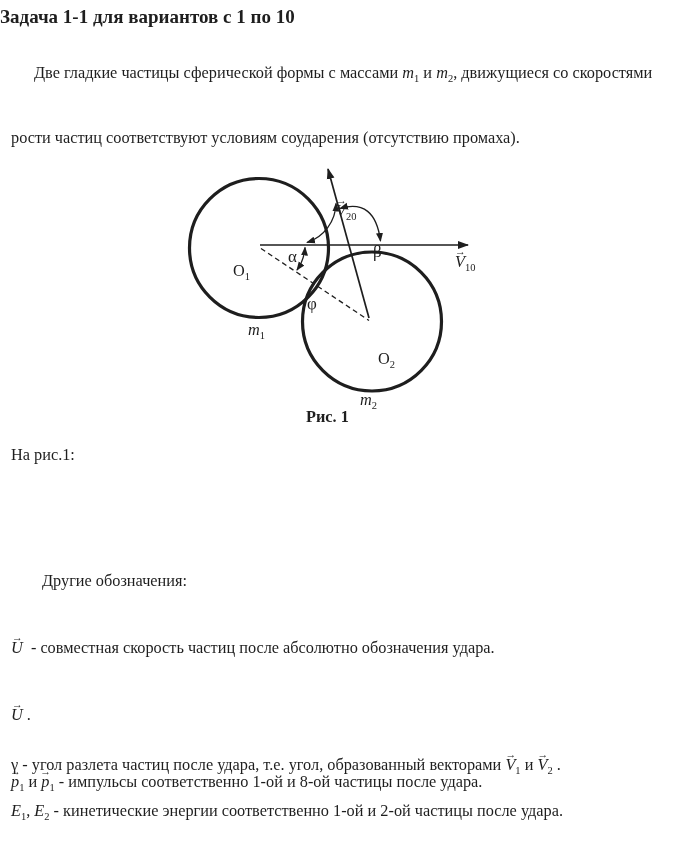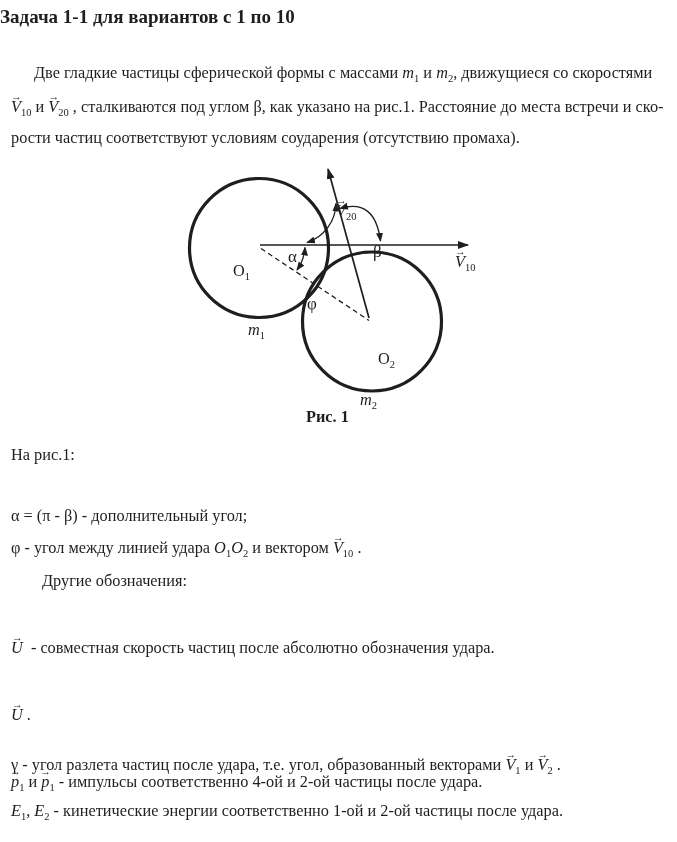--- a/index.html
+++ b/index.html
@@ -23,21 +23,20 @@
   .cap{position:absolute;font-size:16.3px;font-weight:bold;}
 </style>
 </head>
 <body>
 
 <div id="page">
 
   <div class="title" style="top:6px">Задача 1-1 для вариантов с 1 по 10</div>
 
   <div class="ln" style="top:63px;left:34px"><span>Две гладкие частицы сферической формы с массами </span><span class="it">m</span><span class="sb">1</span><span> и </span><span class="it">m</span><span class="sb">2</span><span>, движущиеся со скоростями</span></div>
-  <div class="ln" style="top:97px"><span class="vec">V</span><span class="sb">10</span><span> и </span><span class="vec">V</span><span class="sb">20</span><span> , сталкиваются под углом β, как указано на рис.1. Расстояние до места встречи и ско-</span></div>
   <div class="ln" style="top:128px"><span>рости частиц соответствуют условиям соударения (отсутствию промаха).</span></div>
 
   <svg class="fig" width="677" height="842" viewBox="0 0 677 842">
     <defs>
       <marker id="arr" markerUnits="userSpaceOnUse" markerWidth="11" markerHeight="9" viewBox="0 0 11 9" refX="10" refY="4.5" orient="auto-start-reverse">
         <path d="M0,0.6 L11,4.5 L0,8.4 z" fill="#1e1e1e"></path>
       </marker>
       <marker id="arrs" markerUnits="userSpaceOnUse" markerWidth="9" markerHeight="8" viewBox="0 0 9 8" refX="8" refY="4" orient="auto-start-reverse">
         <path d="M0,0.5 L9,4 L0,7.5 z" fill="#1e1e1e"></path>
       </marker>
@@ -64,22 +63,20 @@
   <div class="flabel greek" style="left:288px;top:212px">α</div>
   <div class="flabel greek" style="left:373px;top:207px">β</div>
   <div class="flabel greek" style="left:307px;top:259px">φ</div>
   <div class="flabel" style="left:233px;top:226px"><span>O</span><span class="sb">1</span></div>
   <div class="flabel" style="left:378px;top:314px"><span>O</span><span class="sb">2</span></div>
   <div class="flabel" style="left:248px;top:285px"><span class="it">m</span><span class="sb">1</span></div>
   <div class="flabel" style="left:360px;top:355px"><span class="it">m</span><span class="sb">2</span></div>
   <div class="cap" style="left:306px;top:407px">Рис. 1</div>
 
   <div class="ln" style="top:445px"><span>На рис.1:</span></div>
-  <div class="ln" style="top:506px"><span>α = (π - β) - дополнительный угол;</span></div>
-  <div class="ln" style="top:538px"><span>φ - угол между линией удара </span><span class="it">O</span><span class="sb">1</span><span class="it">O</span><span class="sb">2</span><span> и вектором </span><span class="vec">V</span><span class="sb">10</span><span> .</span></div>
   <div class="ln" style="top:571px;left:42px"><span>Другие обозначения:</span></div>
   <div class="ln" style="top:638px"><span class="vec">U</span><span>  - совместная скорость частиц после абсолютно обозначения удара.</span></div>
   <div class="ln" style="top:705px"><span class="vec">U</span><span> .</span></div>
   <div class="ln" style="top:755px"><span>γ - угол разлета частиц после удара, т.е. угол, образованный векторами </span><span class="vec">V</span><span class="sb">1</span><span> и </span><span class="vec">V</span><span class="sb">2</span><span> .</span></div>
-  <div class="ln" style="top:772px"><span class="vec">p</span><span class="sb">1</span><span> и </span><span class="vec">p</span><span class="sb">1</span><span> - импульсы соответственно 4-ой и 2-ой частицы после удара.</span></div>
+  <div class="ln" style="top:772px"><span class="vec">p</span><span class="sb">1</span><span> и </span><span class="vec">p</span><span class="sb">1</span><span> - импульсы соответственно 1-ой и 8-ой частицы после удара.</span></div>
   <div class="ln" style="top:801px"><span class="it">E</span><span class="sb">1</span><span>, </span><span class="it">E</span><span class="sb">2</span><span> - кинетические энергии соответственно 1-ой и 2-ой частицы после удара.</span></div>
 
 </div>
 
 </body></html>

